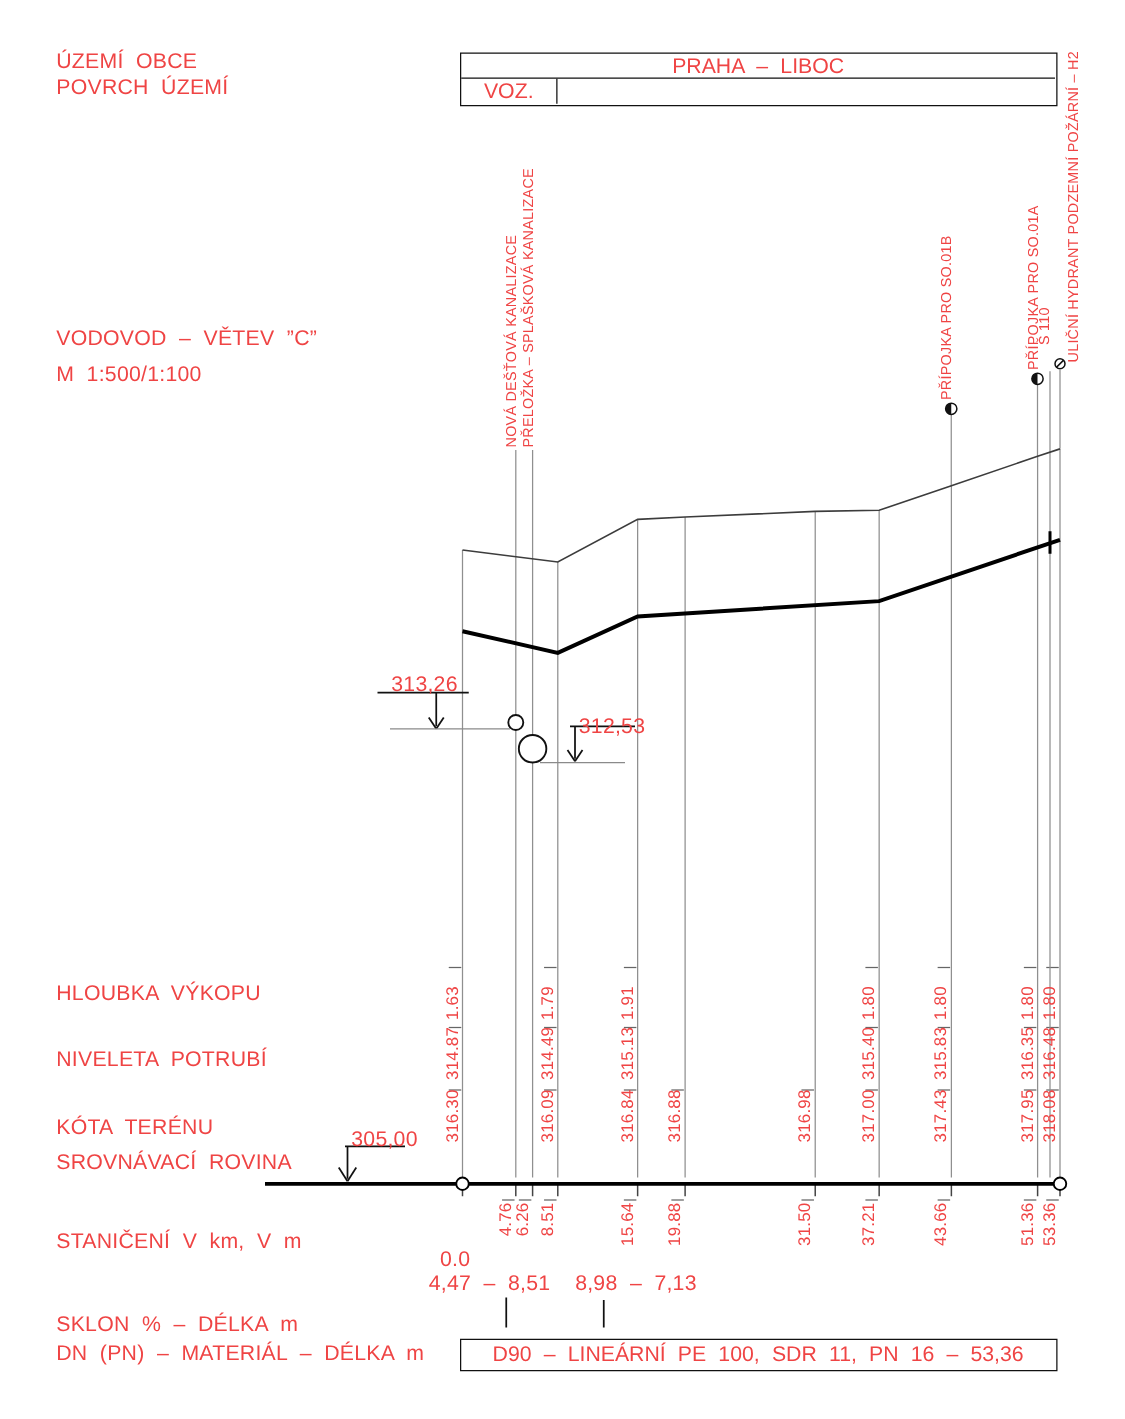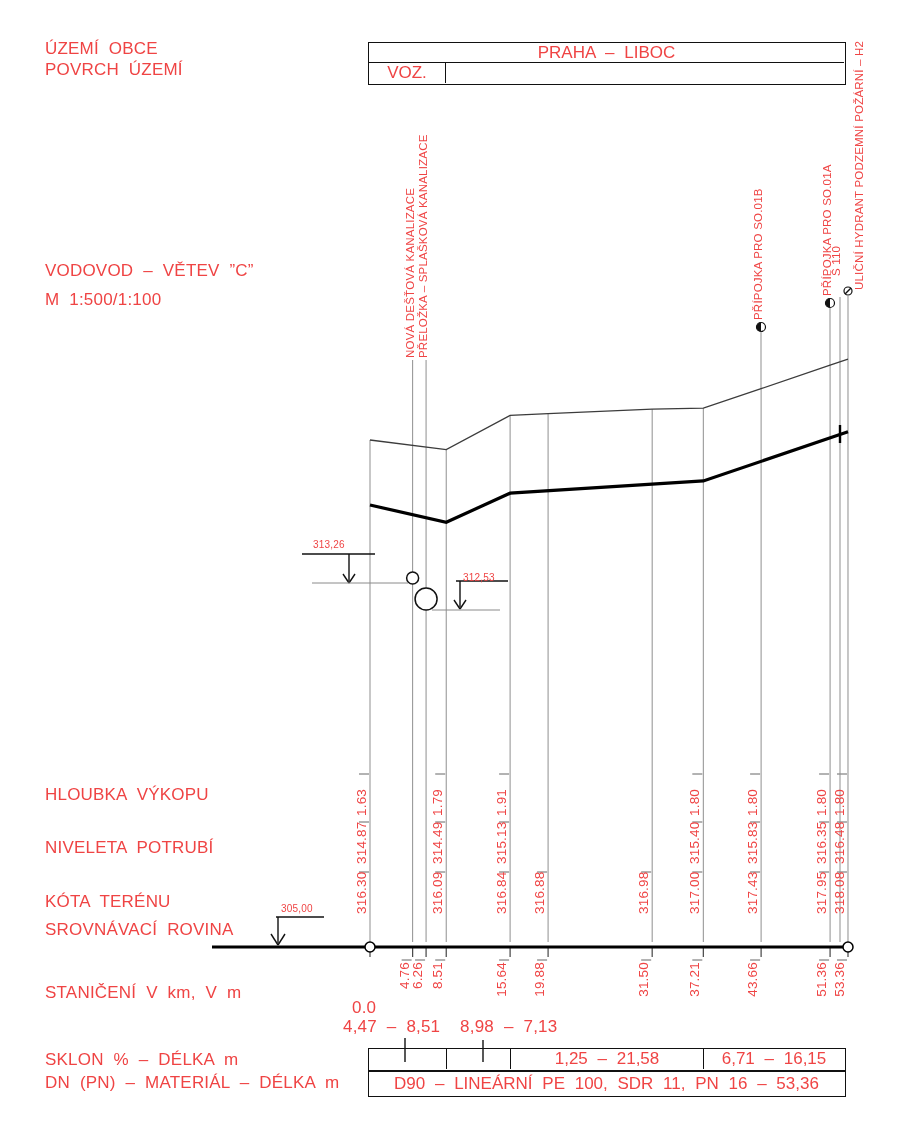--- a/index.html
+++ b/index.html
@@ -1,19 +1,19 @@
 <!DOCTYPE html>
 <html><head>
 <meta charset="utf-8">
 <style>
   html,body{margin:0;padding:0;background:#fff;}
   .page{position:relative;width:900px;height:1135px;background:#fff;overflow:hidden;
         font-family:"Liberation Sans",sans-serif;color:#ef4444;}
   .lab{position:absolute;font-size:17px;line-height:1.1;white-space:pre;word-spacing:5px;letter-spacing:.2px;}
-  .small{font-size:10px;word-spacing:1px;}
+  .small{font-size:17px;word-spacing:1px;}
   .vlab{position:absolute;transform:rotate(-90deg);transform-origin:0 0;white-space:nowrap;
         font-size:13.5px;line-height:1;letter-spacing:.2px;}
   .vlab.right{text-align:right;}
   .vlab.cr{font-size:11.5px;}
   svg{position:absolute;left:0;top:0;}
   .thin{stroke:#8f8f8f;stroke-width:1;}
   .tick{stroke:#444;stroke-width:1.2;}
   .dash{stroke:#666;stroke-width:1;}
   .terrain{fill:none;stroke:#3c3c3c;stroke-width:1.3;}
   .pipe{fill:none;stroke:#000;stroke-width:3.2;}
@@ -140,26 +140,20 @@
   <div class="lab" style="left:45px;top:839px;">NIVELETA POTRUBÍ</div>
   <div class="lab" style="left:45px;top:893px;">KÓTA TERÉNU</div>
   <div class="lab" style="left:45px;top:921px;">SROVNÁVACÍ ROVINA</div>
   <div class="lab" style="left:45px;top:984px;">STANIČENÍ V km, V m</div>
   <div class="lab" style="left:45px;top:1051px;">SKLON % – DÉLKA m</div>
   <div class="lab" style="left:45px;top:1074px;">DN (PN) – MATERIÁL – DÉLKA m</div>
 
   <div class="lab" style="left:352px;top:999px;">0.0</div>
   <div class="lab" style="left:343px;top:1018px;">4,47 – 8,51  8,98 – 7,13</div>
 
-  <div class="box" style="left:368px;top:1048px;width:478px;height:23px;">
-    <div class="cell br" style="left:0;top:0;width:78px;height:20px;"></div>
-    <div class="cell br" style="left:78px;top:0;width:64px;height:20px;"></div>
-    <div class="cell br" style="left:142px;top:0;width:193px;height:20px;">1,25 – 21,58</div>
-    <div class="cell" style="left:335px;top:0;width:140px;height:20px;">6,71 – 16,15</div>
-  </div>
 
   <div class="box" style="left:368px;top:1071px;width:478px;height:26px;">
     <div class="cell" style="left:0;top:0;width:475px;height:23px;">D90 – LINEÁRNÍ PE 100, SDR 11, PN 16 – 53,36</div>
   </div>
 
 <div class="vlab" style="left: 355px; top: 816px;">1.63</div>
     <div class="vlab" style="left: 355px; top: 864px;">314.87</div>
     <div class="vlab" style="left: 355px; top: 914px;">316.30</div>
     <div class="vlab right" style="left: 397.64px; top: 1008px; width: 46px;">4.76</div>
     <div class="vlab right" style="left: 411.077px; top: 1008px; width: 46px;">6.26</div>

